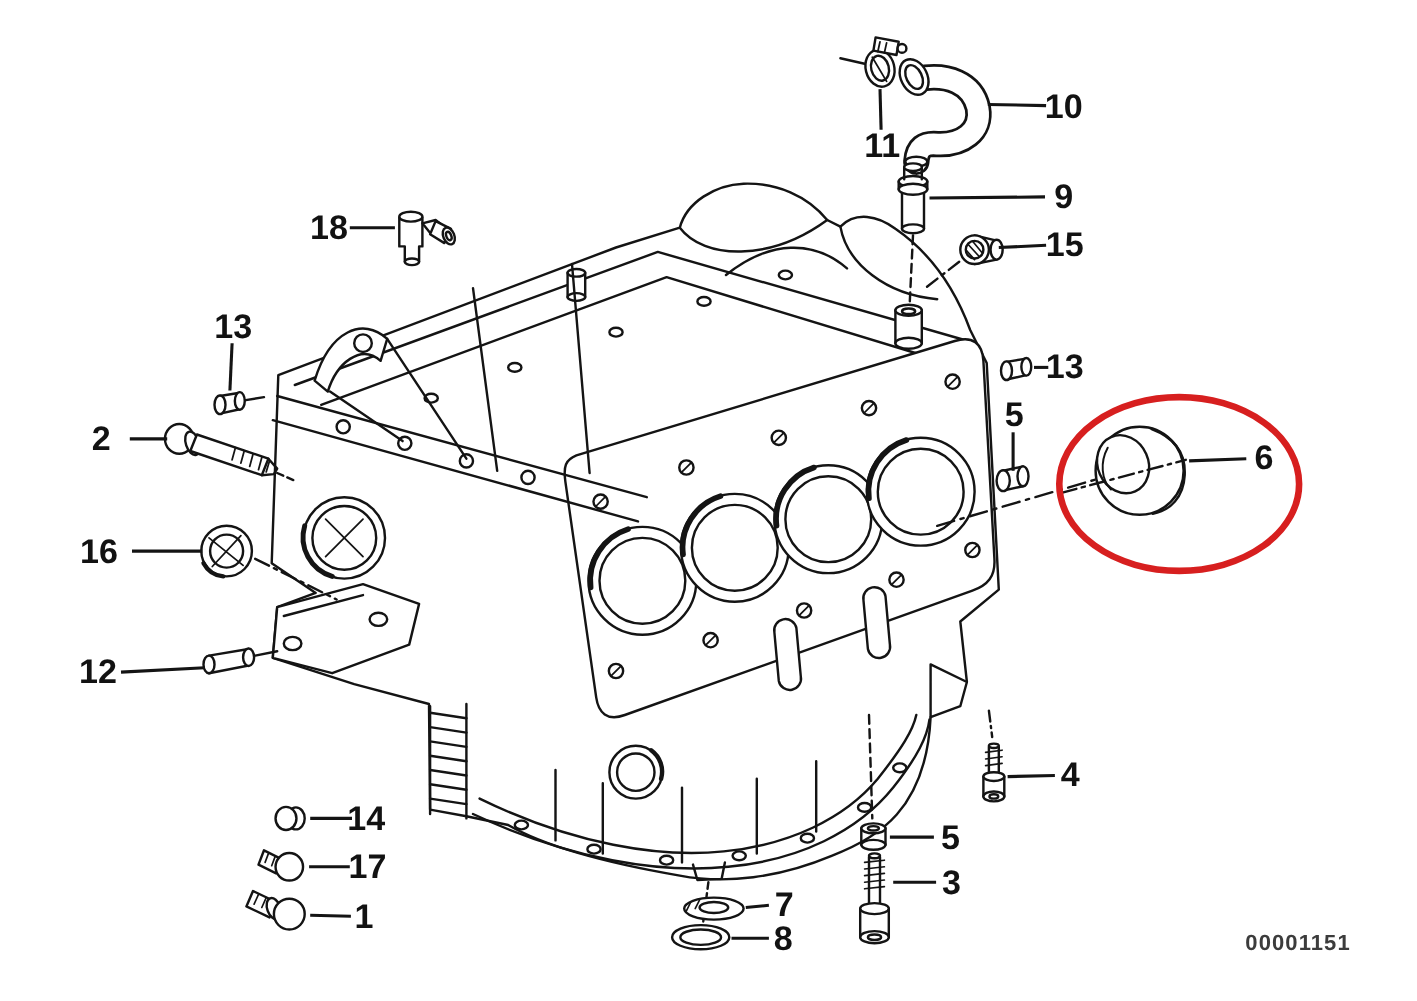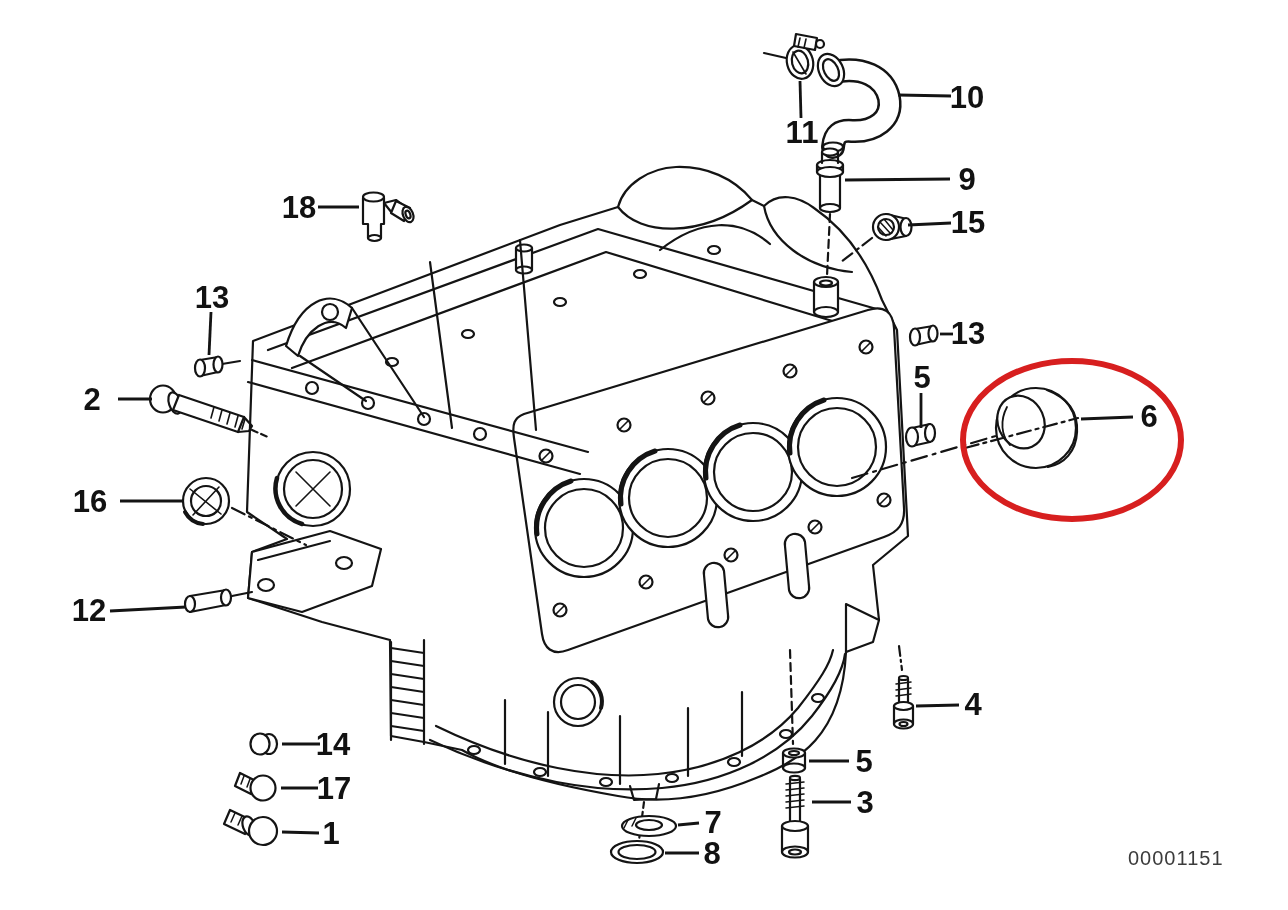--- a/index.html
+++ b/index.html
@@ -2,23 +2,24 @@
 <html><head>
 <meta charset="utf-8">
 <style>
   html,body{margin:0;padding:0;background:#ffffff;}
   .stage{
     position:relative;width:1288px;height:910px;background:#ffffff;overflow:hidden;
     font-family:"Liberation Sans","DejaVu Sans",sans-serif;
   }
   .stage svg{position:absolute;left:0;top:0;}
   .doc-number{
-    position:absolute;left:1128px;top:847px;width:100px;text-align:left;
+    position:absolute;left:1128px;top:847px;width:100px;text-align:right;
     font-size:20px;color:#3c3c3c;letter-spacing:1px;
     font-family:"Liberation Sans","DejaVu Sans",sans-serif;
+    font-weight:bold;
   }
   .callout-label{
     font-family:"Liberation Sans","DejaVu Sans",sans-serif;
     font-weight:bold;font-size:31px;fill:#121212;cursor:pointer;
   }
 </style>
 </head>
 <body>
 
 <div class="stage">

